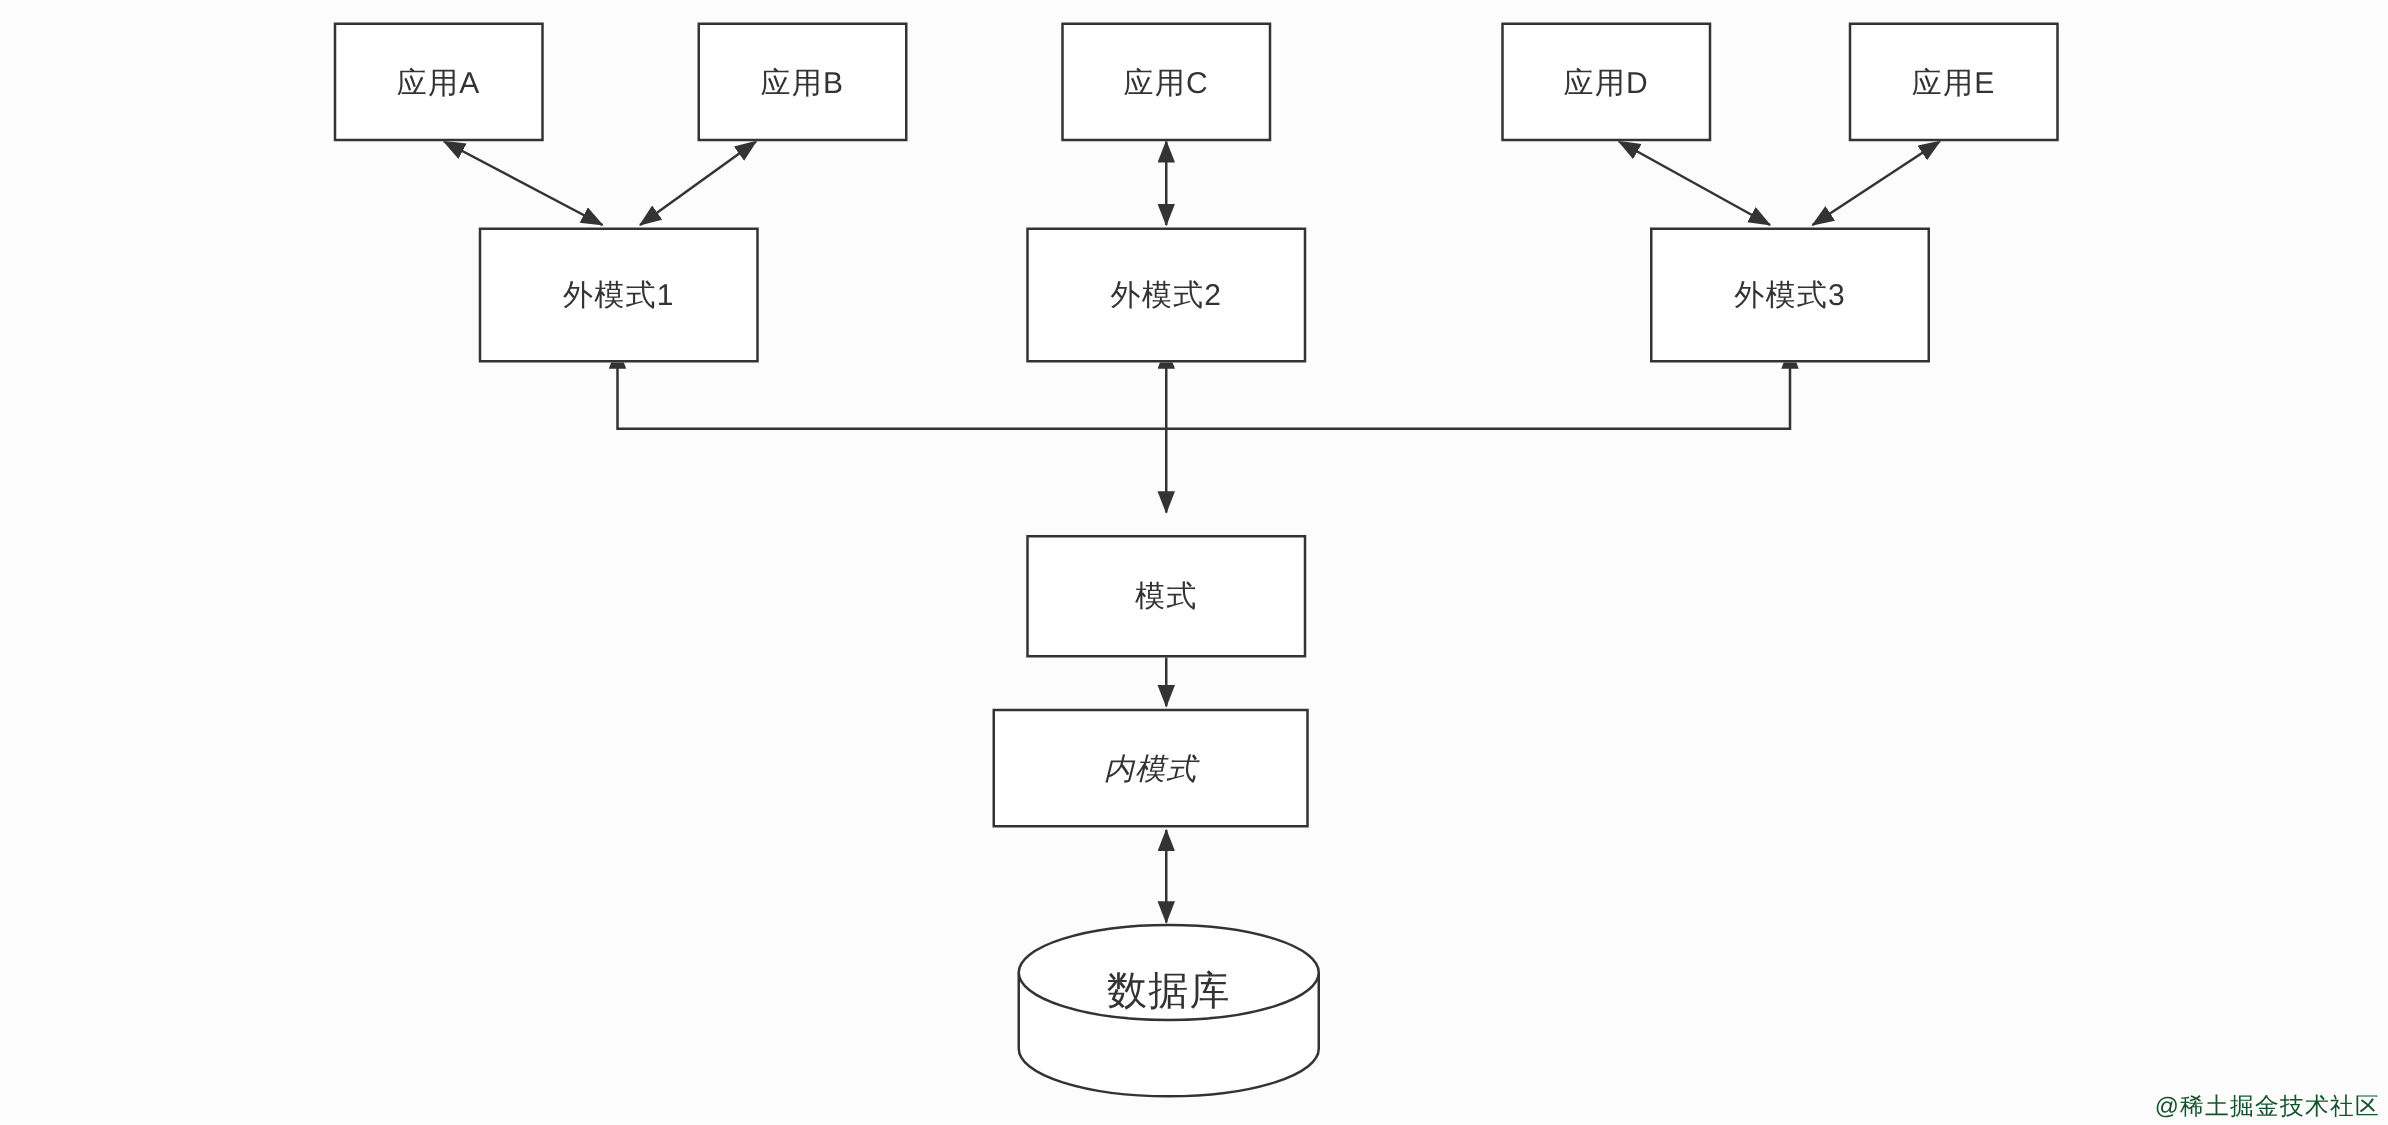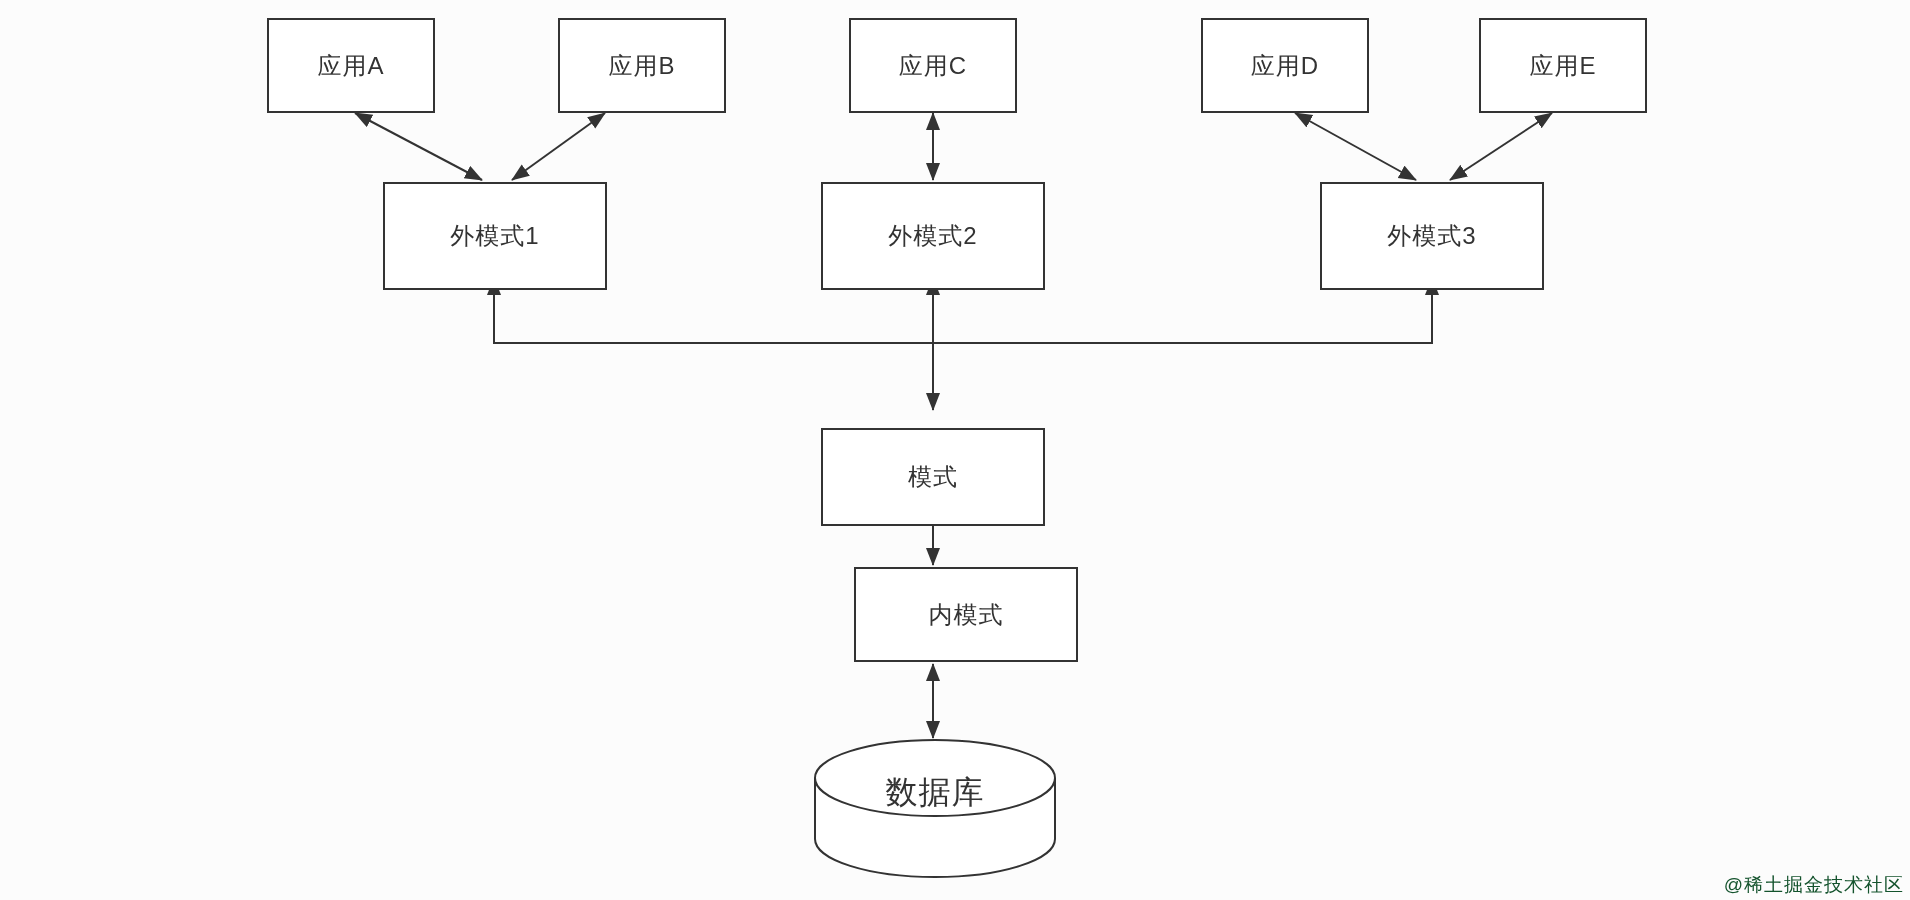--- a/index.html
+++ b/index.html
@@ -44,21 +44,21 @@
   .app-d { left: 1201px; }
   .app-e { left: 1479px; }
   
   .ext   { width: 224px; height: 108px; top: 182px; }
   .ext-1 { left: 383px; }
   .ext-2 { left: 821px; }
   .ext-3 { left: 1320px; }
   
   .schema   { left: 821px; top: 428px; width: 224px; height: 98px; }
   
-  .internal { left: 854px; top: 567px; width: 224px; height: 95px; }
+  .internal { left: 794px; top: 567px; width: 253px; height: 95px; font-style: italic; }
   
   .db-label {
     position: absolute;
     left: 835px;
     top: 777px;
     width: 200px;
     height: 32px;
     display: flex;
     align-items: center;
     justify-content: center;

